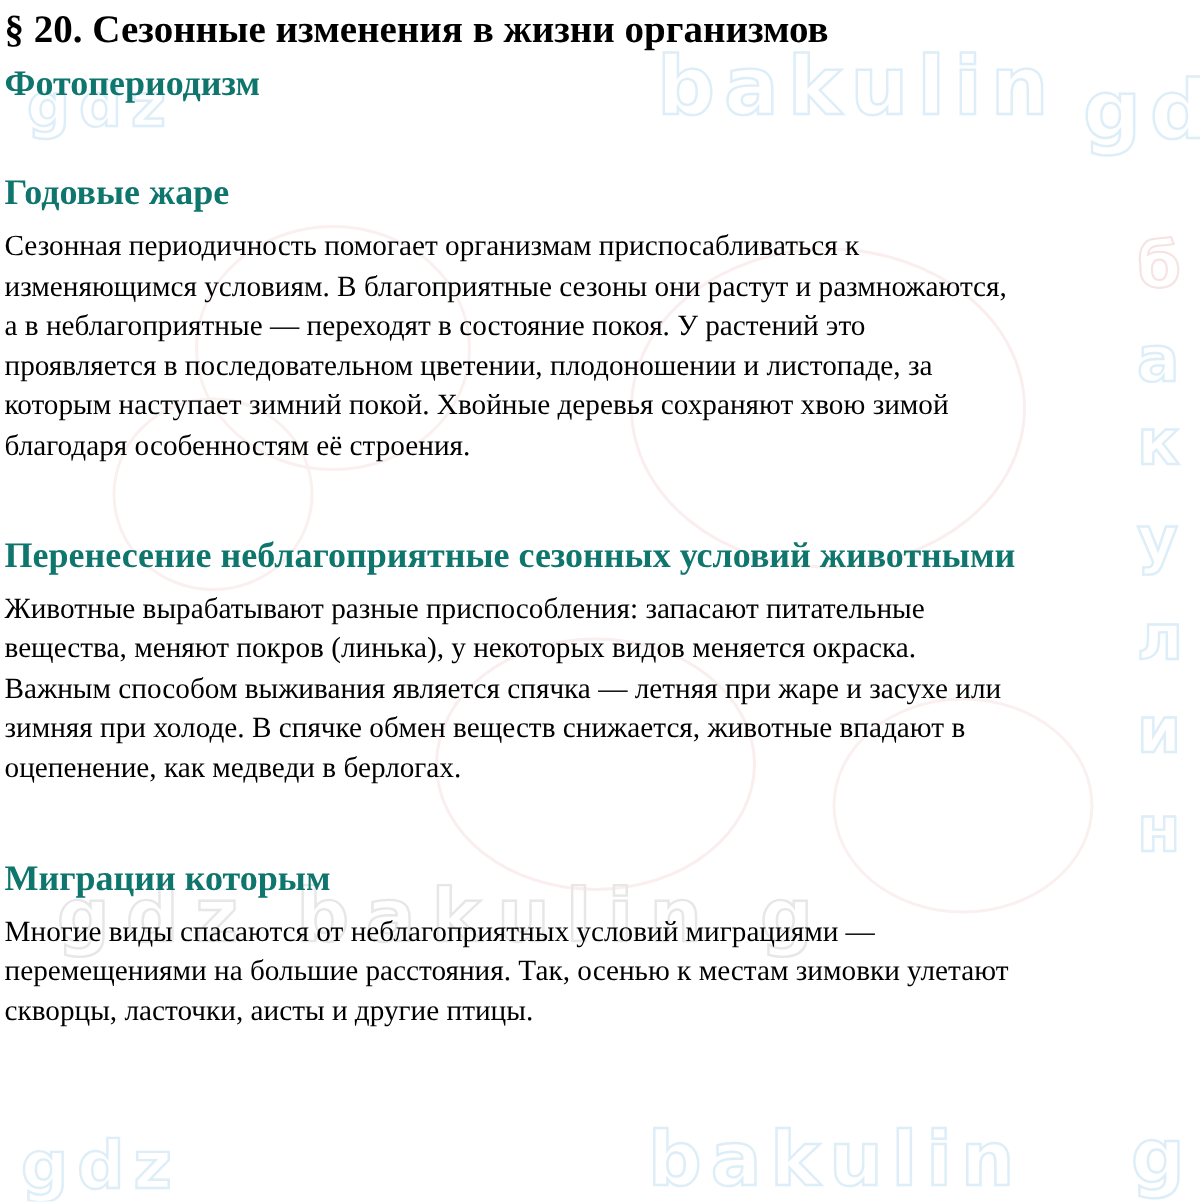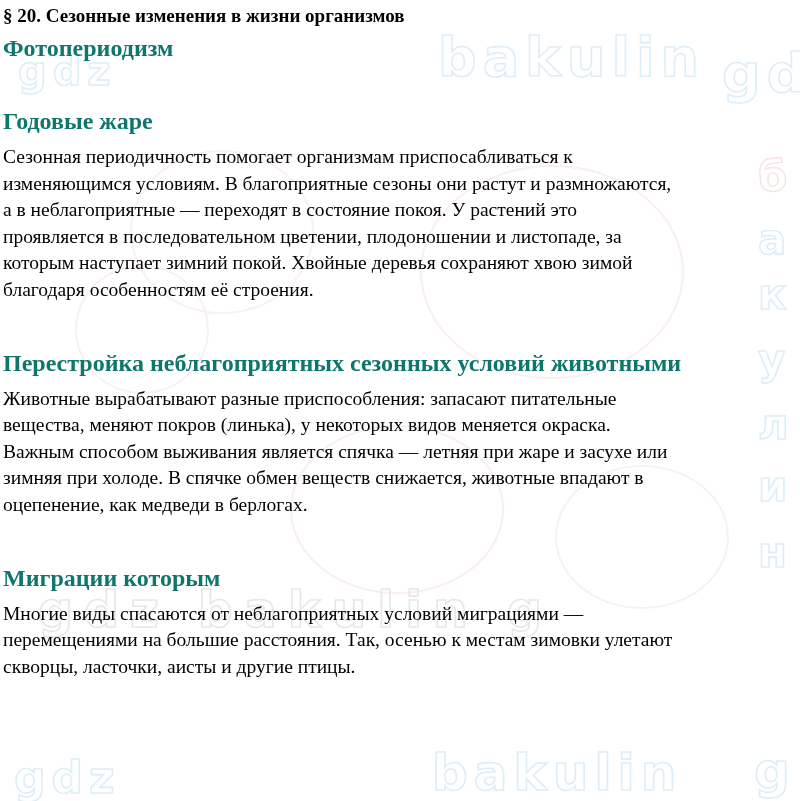--- a/index.html
+++ b/index.html
@@ -7,21 +7,21 @@
     width: 800px; height: 801px;
     background: #ffffff;
     font-family: "Liberation Serif", serif;
     position: relative;
     overflow: hidden;
   }
 
   
   .content { position: relative; z-index: 2; padding: 5px 4px 0 3px; }
   .doc-title {
-    font-size: 19px; font-weight: bold; margin: 0;
+    font-size: 26px; font-weight: bold; margin: 0;
     color: #000;
   }
   .sec-heading {
     font-size: 24px; font-weight: bold; color: #0f766e;
     margin: 46px 0 9px 0;
   }
   .sec-heading.first { margin-top: 8px; }
   .sec-body {
     font-size: 19.5px; line-height: 26.6px; color: #000;
     margin: 0; white-space: pre-line;
@@ -100,21 +100,21 @@
   <h2 class="sec-heading first">Фотопериодизм</h2>
 
   <h2 class="sec-heading">Годовые жаре</h2>
   <p class="sec-body">Сезонная периодичность помогает организмам приспосабливаться к
 изменяющимся условиям. В благоприятные сезоны они растут и размножаются,
 а в неблагоприятные — переходят в состояние покоя. У растений это
 проявляется в последовательном цветении, плодоношении и листопаде, за
 которым наступает зимний покой. Хвойные деревья сохраняют хвою зимой
 благодаря особенностям её строения.</p>
 
-  <h2 class="sec-heading">Перестройка неблагоприятных сезонных условий животными</h2>
+  <h2 class="sec-heading">Перенесение неблагоприятные сезонных условий животными</h2>
   <p class="sec-body">Животные вырабатывают разные приспособления: запасают питательные
 вещества, меняют покров (линька), у некоторых видов меняется окраска.
 Важным способом выживания является спячка — летняя при жаре и засухе или
 зимняя при холоде. В спячке обмен веществ снижается, животные впадают в
 оцепенение, как медведи в берлогах.</p>
 
   <h2 class="sec-heading">Миграции которым</h2>
   <p class="sec-body">Многие виды спасаются от неблагоприятных условий миграциями —
 перемещениями на большие расстояния. Так, осенью к местам зимовки улетают
 скворцы, ласточки, аисты и другие птицы.</p>

